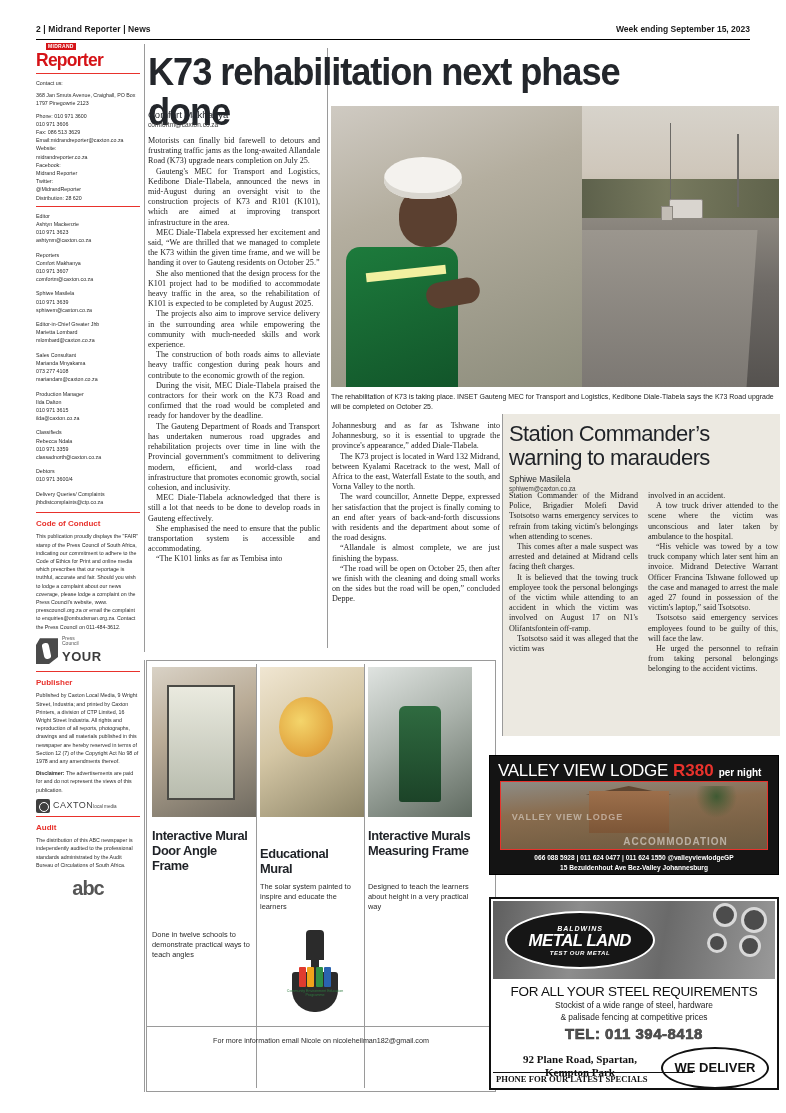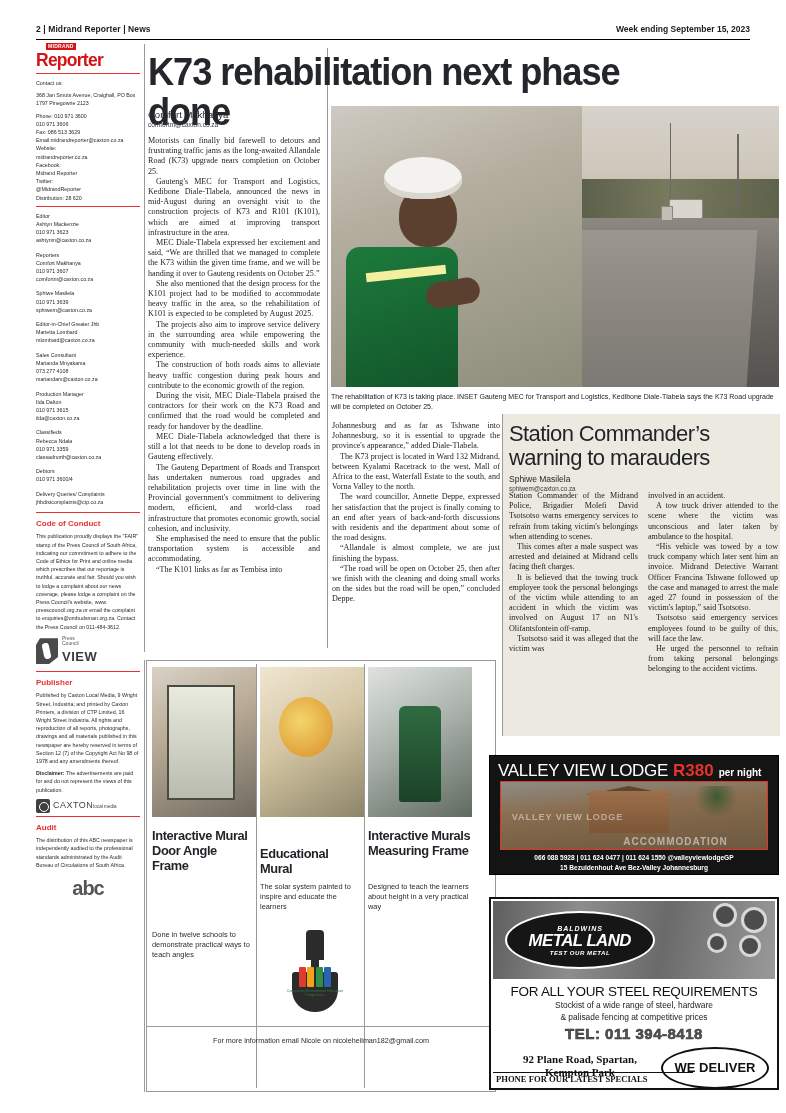--- a/index.html
+++ b/index.html
@@ -340,21 +340,21 @@
       </div>
 
     <hr class="rule-red">
     <div class="hd">Code of Conduct</div>
     <p>This publication proudly displays the "FAIR" stamp of the Press Council of South Africa, indicating our commitment to adhere to the Code of Ethics for Print and online media which prescribes that our reportage is truthful, accurate and fair. Should you wish to lodge a complaint about our news coverage, please lodge a complaint on the Press Council's website, www. presscouncil.org.za or email the complaint to enquiries@ombudsman.org.za. Contact the Press Council on 011-484-3612.</p>
     <div class="fair">
       <div class="mark"></div>
       <div class="txt">
         <div class="sm">Press</div>
         <div class="sm">Council</div>
-        <div class="big">VIEW</div>
+        <div class="big">YOUR</div>
       </div>
     </div>
 
     <hr class="rule-red">
     <div class="hd">Publisher</div>
     <p>Published by Caxton Local Media, 9 Wright Street, Industria; and printed by Caxton Printers, a division of CTP Limited, 16 Wright Street Industria. All rights and reproduction of all reports, photographs, drawings and all materials published in this newspaper are hereby reserved in terms of Section 12 (7) of the Copyright Act No 98 of 1978 and any amendments thereof.</p>
     <p><span class="bold">Disclaimer:</span>
        <span>The advertisements are paid for and do not represent the views of this publication.</span></p>
     <div class="caxton-logo">
       <div class="sq"></div>
@@ -389,29 +389,29 @@
       <div class="mp-person-body"></div>
       <div class="mp-person-face"></div>
       <div class="mp-person-helmet"></div>
       <div class="mp-person-stripe"></div>
       <div class="mp-person-arm"></div>
     </div>
   </div>
   <div class="caption">The rehabilitation of K73 is taking place. INSET Gauteng MEC for Transport and Logistics, Kedibone Diale-Tlabela says the K73 Road upgrade will be completed on October 25.</div>
 
   <div class="body-col col-a" id="lead-col1">
-      <p class="first">Motorists can finally bid farewell to detours and frustrating traffic jams as the long-awaited Allandale Road (K73) upgrade nears completion on October 25.</p>
+      <p class="first">Motorists can finally bid farewell to detours and frustrating traffic jams as the long-awaited Allandale Road (K73) upgrade nears completion on July 25.</p>
       <p>Gauteng's MEC for Transport and Logistics, Kedibone Diale-Tlabela, announced the news in mid-August during an oversight visit to the construction projects of K73 and R101 (K101), which are aimed at improving transport infrastructure in the area.</p>
       <p>MEC Diale-Tlabela expressed her excitement and said, “We are thrilled that we managed to complete the K73 within the given time frame, and we will be handing it over to Gauteng residents on October 25.”</p>
       <p>She also mentioned that the design process for the K101 project had to be modified to accommodate heavy traffic in the area, so the rehabilitation of K101 is expected to be completed by August 2025.</p>
       <p>The projects also aim to improve service delivery in the surrounding area while empowering the community with much-needed skills and work experience.</p>
       <p>The construction of both roads aims to alleviate heavy traffic congestion during peak hours and contribute to the economic growth of the region.</p>
       <p>During the visit, MEC Diale-Tlabela praised the contractors for their work on the K73 Road and confirmed that the road would be completed and ready for handover by the deadline.</p>
+      <p>The Gauteng Department of Roads and Transport has undertaken numerous road upgrades and rehabilitation projects over time in line with the Provincial government's commitment to delivering modern, efficient, and world-class road infrastructure that promotes economic growth, social cohesion, and inclusivity.</p>
       <p>MEC Diale-Tlabela acknowledged that there is still a lot that needs to be done to develop roads in Gauteng effectively.</p>
-      <p>The Gauteng Department of Roads and Transport has undertaken numerous road upgrades and rehabilitation projects over time in line with the Provincial government's commitment to delivering modern, efficient, and world-class road infrastructure that promotes economic growth, social cohesion, and inclusivity.</p>
       <p>She emphasised the need to ensure that the public transportation system is accessible and accommodating.</p>
       <p>“The K101 links as far as Tembisa into</p>
     </div>
   <div class="body-col col-b" id="lead-col2">
       <p class="first">Johannesburg and as far as Tshwane into Johannesburg, so it is essential to upgrade the province's appearance,” added Diale-Tlabela.</p>
       <p>The K73 project is located in Ward 132 Midrand, between Kyalami Racetrack to the west, Mall of Africa to the east, Waterfall Estate to the south, and Vorna Valley to the north.</p>
       <p>The ward councillor, Annette Deppe, expressed her satisfaction that the project is finally coming to an end after years of back-and-forth discussions with residents and the department about some of the road designs.</p>
       <p>“Allandale is almost complete, we are just finishing the bypass.</p>
       <p>“The road will be open on October 25, then after we finish with the cleaning and doing small works on the sides but the road will be open,” concluded Deppe.</p>
     </div>

